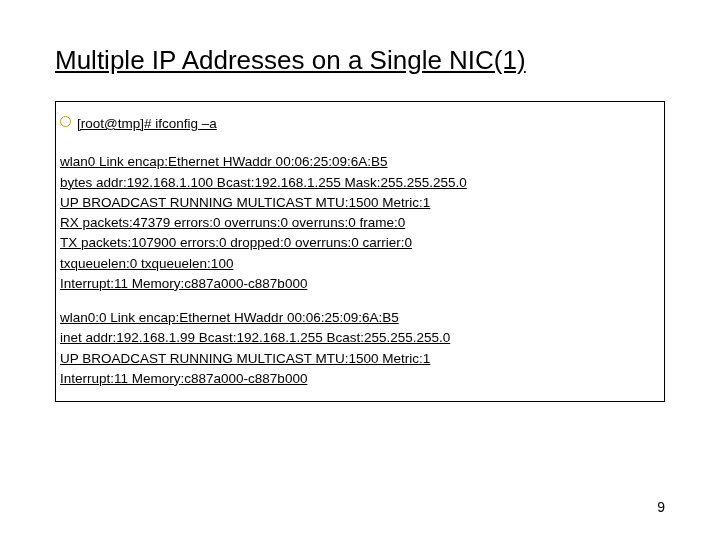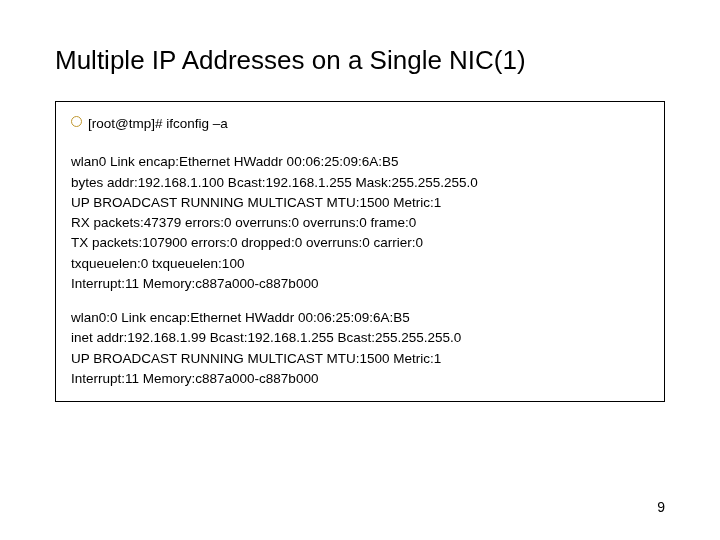--- a/index.html
+++ b/index.html
@@ -12,32 +12,33 @@
       height: 540px;
       background: #ffffff;
       font-family: Arial, Verdana, sans-serif;
       position: relative;
     }
     .slide {
       width: 100%;
       height: 100%;
       padding: 45px 55px 30px 55px;
       position: relative;
+      text-decoration: underline;
     }
     .title {
       font-size: 26px;
       font-weight: normal;
       color: #000000;
       margin-bottom: 25px;
       text-align: left;
       font-family: Arial, sans-serif;
     }
     .code-box {
       border: 1px solid #000000;
-      padding: 12px 15px;
+      padding: 12px 4px;
       font-family: Verdana, Arial, sans-serif;
       font-size: 13.5px;
       line-height: 1.5;
       color: #000000;
     }
     .prompt-line {
       margin-bottom: 18px;
     }
     .block1 {
       margin-bottom: 14px;

